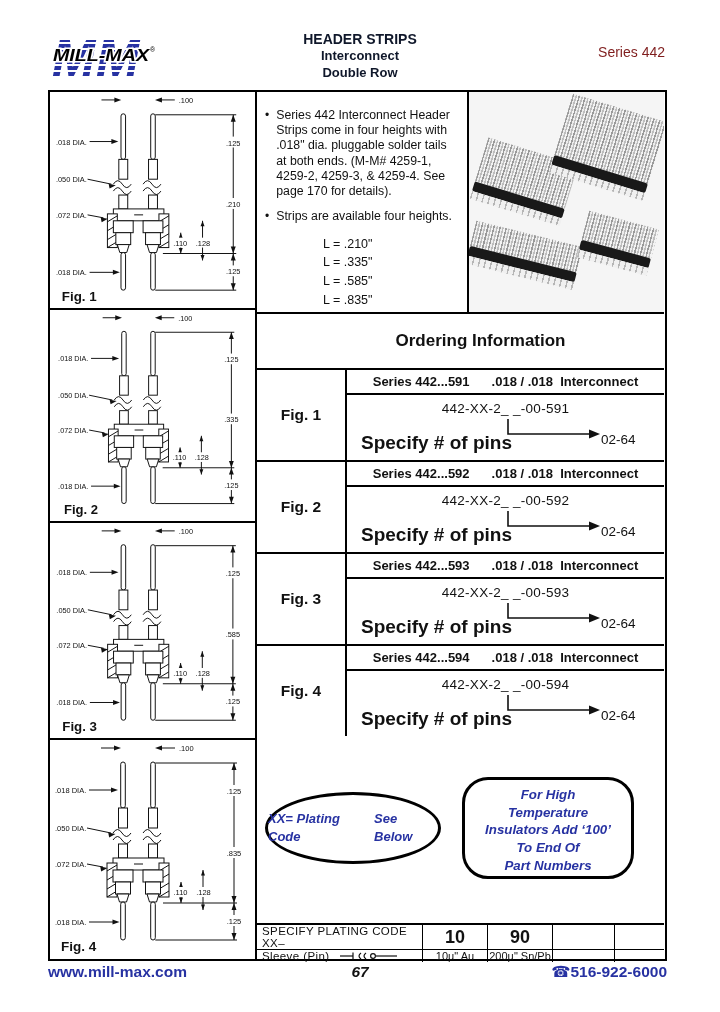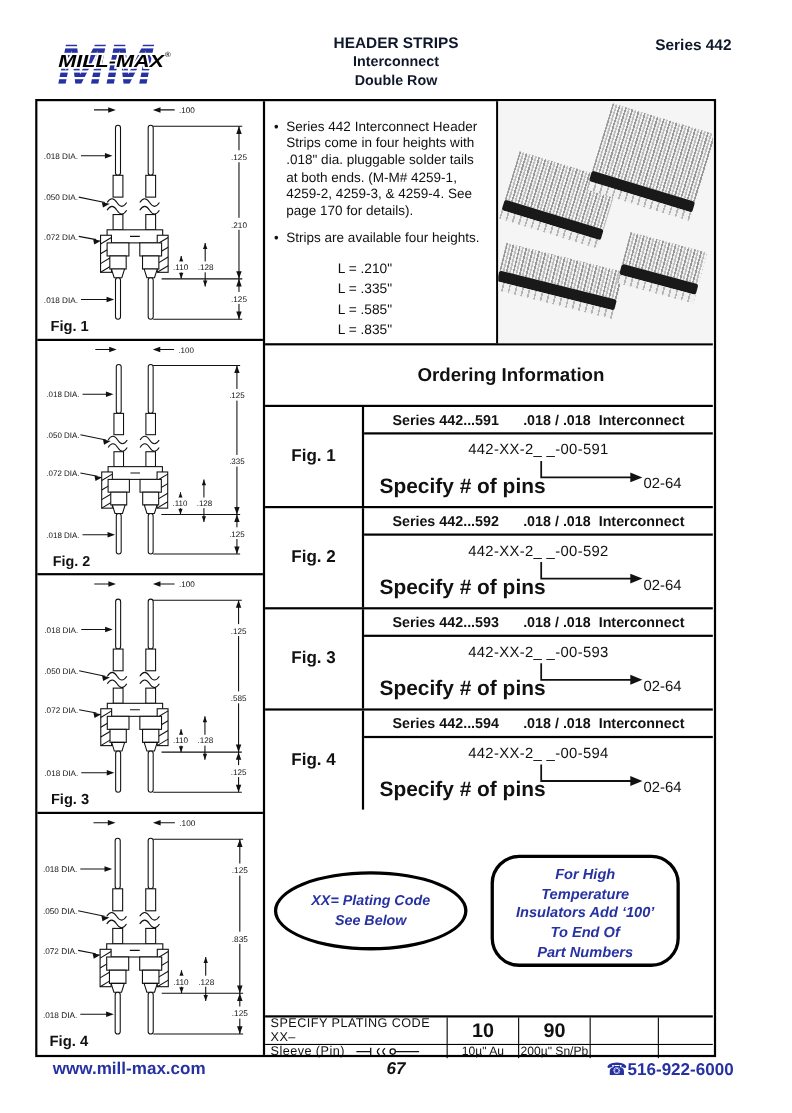--- a/index.html
+++ b/index.html
@@ -4,23 +4,23 @@
 <style>
   html,body{margin:0;padding:0;background:#fff;}
   .page{position:relative;width:720px;height:1012px;background:#fff;overflow:hidden;
         font-family:"Liberation Sans",sans-serif;color:#111;}
   
   .pagehead{position:absolute;left:0;top:0;width:720px;height:90px;}
   .logo{position:absolute;left:52px;top:24px;}
   .titleblock{position:absolute;left:0;top:30px;width:720px;text-align:center;color:#0f172a;line-height:1.3;}
   .t1{font-size:14px;font-weight:bold;}
   .t2{font-size:13px;font-weight:bold;}
-  .series{position:absolute;right:55px;top:32px;color:#0f172a;font-size:14px;font-weight:bold;}
-  
-  .frame{position:absolute;left:32px;top:90px;width:619px;height:871px;border:2.5px solid #000;box-sizing:border-box;padding-left:16px;}
+  .series{position:absolute;right:55px;top:44px;color:#7f1d1d;font-size:14px;font-weight:normal;}
+  
+  .frame{position:absolute;left:48px;top:90px;width:619px;height:871px;border:2.5px solid #000;box-sizing:border-box;padding-left:16px;}
   .leftcol{position:absolute;left:0;top:0;bottom:0;width:205px;}
   .figpanel{position:relative;width:205px;box-sizing:border-box;}
   .figpanel.divided{border-bottom:2px solid #000;}
   .figsvg{display:block;width:100%;height:100%;}
   .figsvg text{font-family:"Liberation Sans",sans-serif;fill:#111;}
   .dimtext{font-size:7.5px;}
   .figlabel{font-size:13.5px;font-weight:bold;}
   .rightcol{position:absolute;left:205px;top:0;bottom:0;width:409px;border-left:2px solid #000;box-sizing:border-box;}
   
   .info-row{position:absolute;left:0;top:0;right:0;height:220px;border-bottom:2px solid #000;display:flex;}
@@ -42,21 +42,21 @@
   .ocontent{flex:1;position:relative;}
   .series-strip{height:23px;border-bottom:2px solid #000;display:flex;align-items:center;justify-content:center;gap:22px;
                 font-weight:bold;font-size:13px;white-space:pre;}
   .part{position:absolute;top:31px;left:0;right:0;text-align:center;font-size:13.5px;letter-spacing:.3px;}
   .specify{position:absolute;left:14px;top:62px;font-weight:bold;font-size:19px;}
   .range{position:absolute;left:254px;top:62px;font-size:13.5px;}
   .elbow{position:absolute;left:152px;top:48px;}
   
   .notes{position:absolute;left:0;right:0;top:644px;height:186px;}
   .oval{position:absolute;left:8px;top:56px;width:176px;height:72px;border:3px solid #000;border-radius:50%;
-        display:flex;flex-direction:column;align-items:center;justify-content:center;
+        display:flex;flex-direction:row;align-items:center;justify-content:center;
         color:#2732a2;font-weight:bold;font-style:italic;font-size:13px;line-height:1.35;box-sizing:border-box;}
   .hibox{position:absolute;left:205px;top:41px;width:172px;height:102px;border:3px solid #000;border-radius:26px;
          text-align:center;color:#2732a2;font-weight:bold;font-style:italic;font-size:13.3px;line-height:1.33;
          box-sizing:border-box;padding-top:6px;}
   
   .ptable{position:absolute;left:0;right:0;bottom:0;height:36px;border-top:2px solid #000;box-sizing:border-box;
           display:flex;flex-direction:column;font-size:11.5px;}
   .prow{display:flex;flex:1;align-items:stretch;}
   .prow.first{border-bottom:1.5px solid #000;}
   .pcell{border-right:1.5px solid #000;box-sizing:border-box;display:flex;align-items:center;justify-content:center;overflow:hidden;}

